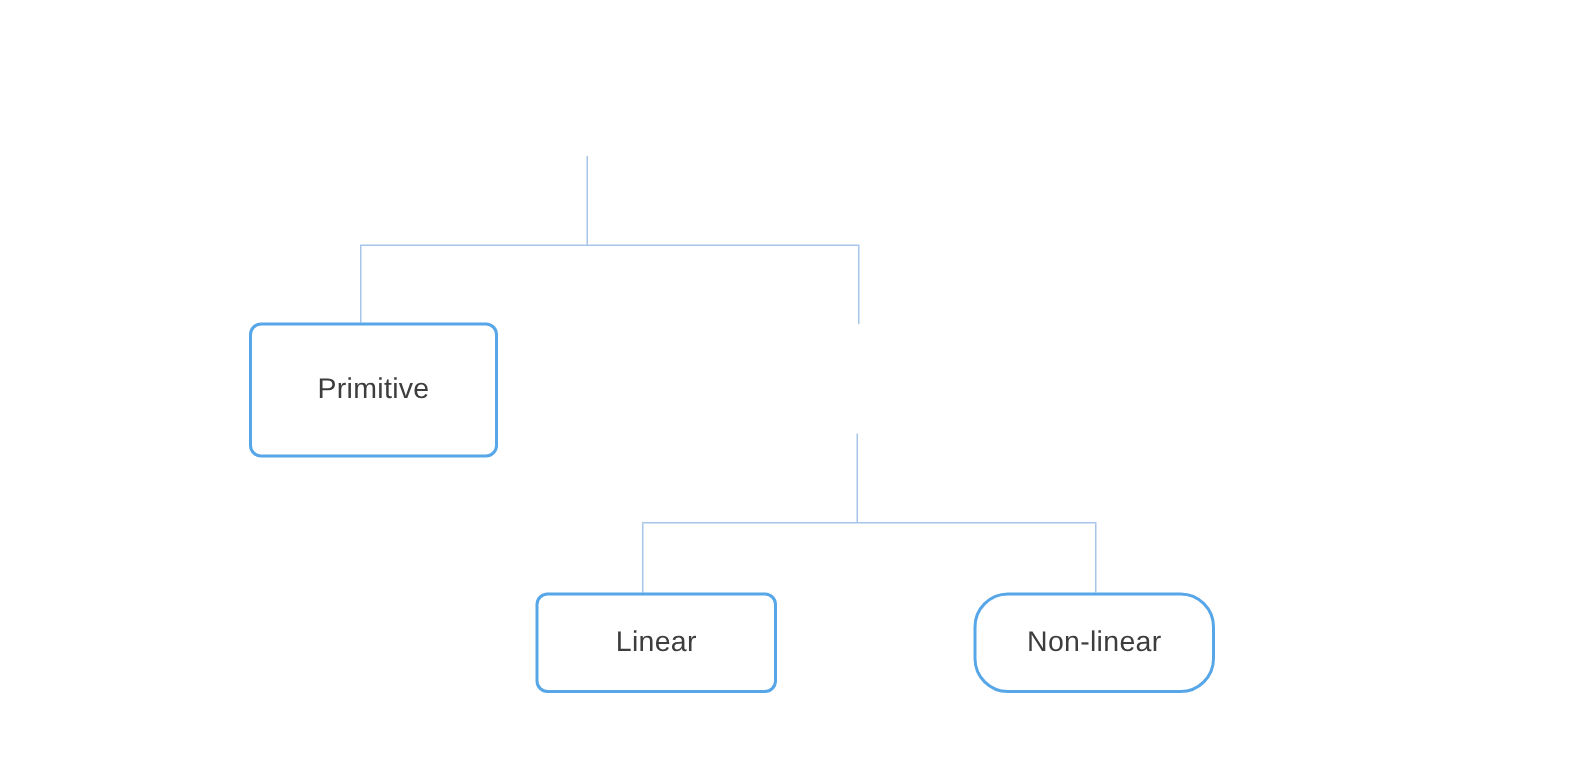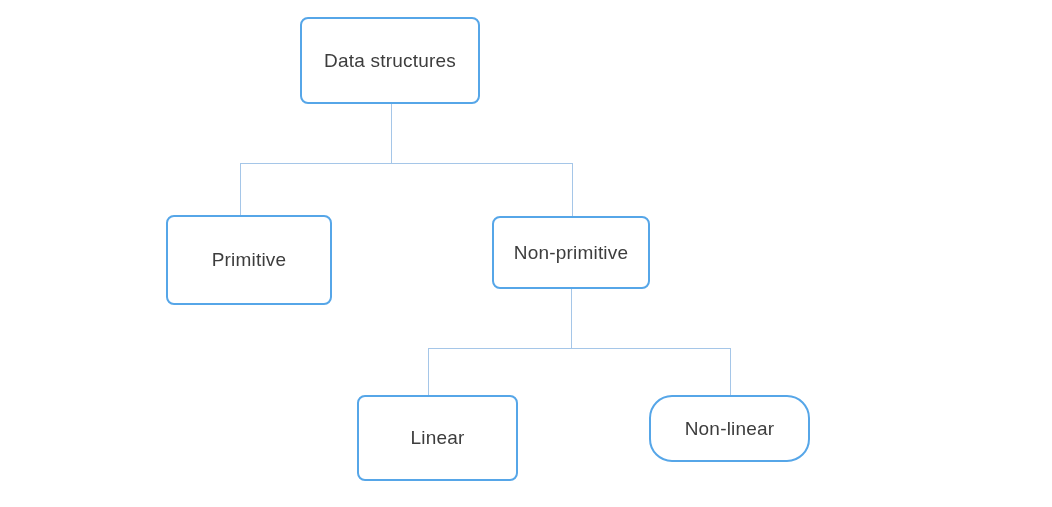--- a/index.html
+++ b/index.html
@@ -36,21 +36,21 @@
     position: absolute;
     background: var(--connector);
   }
   .line.v { width: 1px; }
   .line.h { height: 1px; }
 
   
   #n-data-structures { left: 300px; top: 17px;  width: 180px; height: 87px; }
   #n-primitive       { left: 166px; top: 215px; width: 166px; height: 90px; }
   #n-non-primitive   { left: 492px; top: 216px; width: 158px; height: 73px; }
-  #n-linear          { left: 357px; top: 395px; width: 161px; height: 86px; }
+  #n-linear          { left: 357px; top: 395px; width: 161px; height: 67px; }
   #n-non-linear      { left: 649px; top: 395px; width: 161px; height: 67px; border-radius: 23px; }
 
   
   #e1-stem  { left: 391px; top: 104px; height: 60px; }
   #e1-bar   { left: 240px; top: 163px; width: 333px; }
   #e1-left  { left: 240px; top: 164px; height: 51px; }
   #e1-right { left: 572px; top: 164px; height: 52px; }
   #e2-stem  { left: 571px; top: 289px; height: 59px; }
   #e2-bar   { left: 428px; top: 348px; width: 303px; }
   #e2-left  { left: 428px; top: 349px; height: 46px; }
@@ -64,28 +64,22 @@
   <div class="line v" id="e1-stem"></div>
   <div class="line h" id="e1-bar"></div>
   <div class="line v" id="e1-left"></div>
   <div class="line v" id="e1-right"></div>
 
   <div class="line v" id="e2-stem"></div>
   <div class="line h" id="e2-bar"></div>
   <div class="line v" id="e2-left"></div>
   <div class="line v" id="e2-right"></div>
 
-  <div class="node" id="n-data-structures">
-    <span>Data structures</span>
-  </div>
   <div class="node" id="n-primitive">
     <span>Primitive</span>
-  </div>
-  <div class="node" id="n-non-primitive">
-    <span>Non-primitive</span>
   </div>
   <div class="node" id="n-linear">
     <span>Linear</span>
   </div>
   <div class="node" id="n-non-linear">
     <span>Non-linear</span>
   </div>
 
 </div>
 

